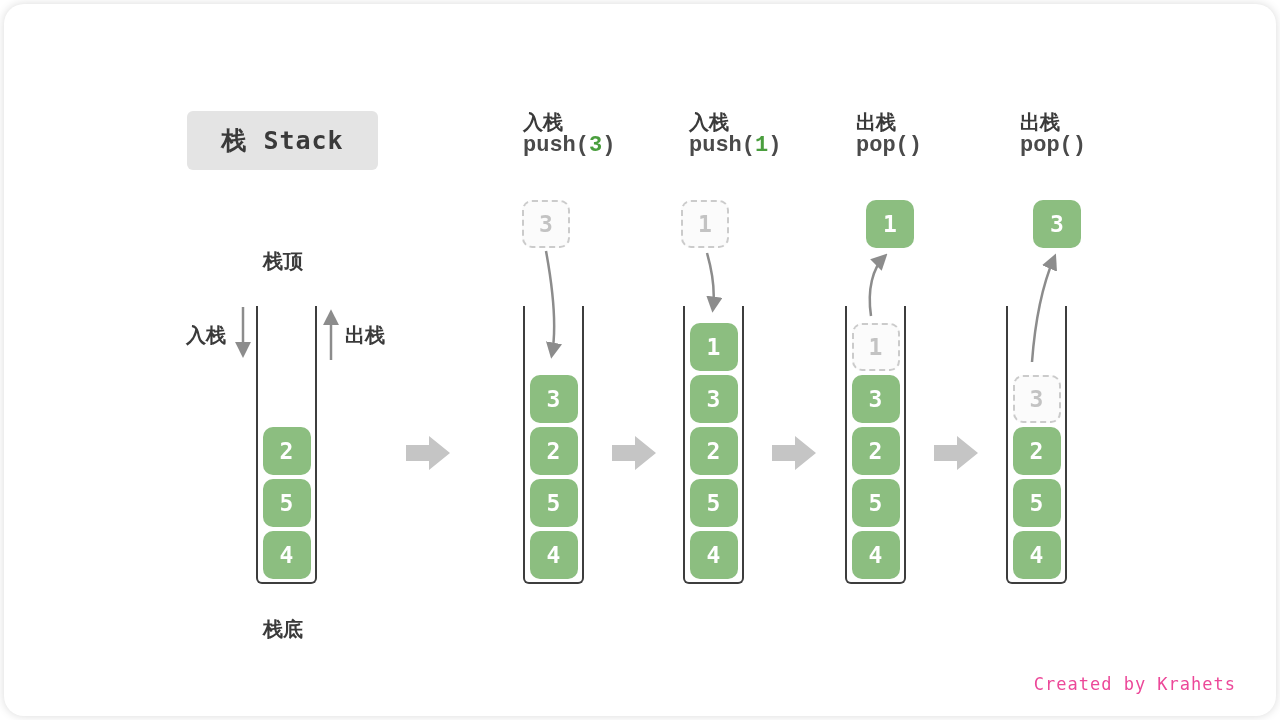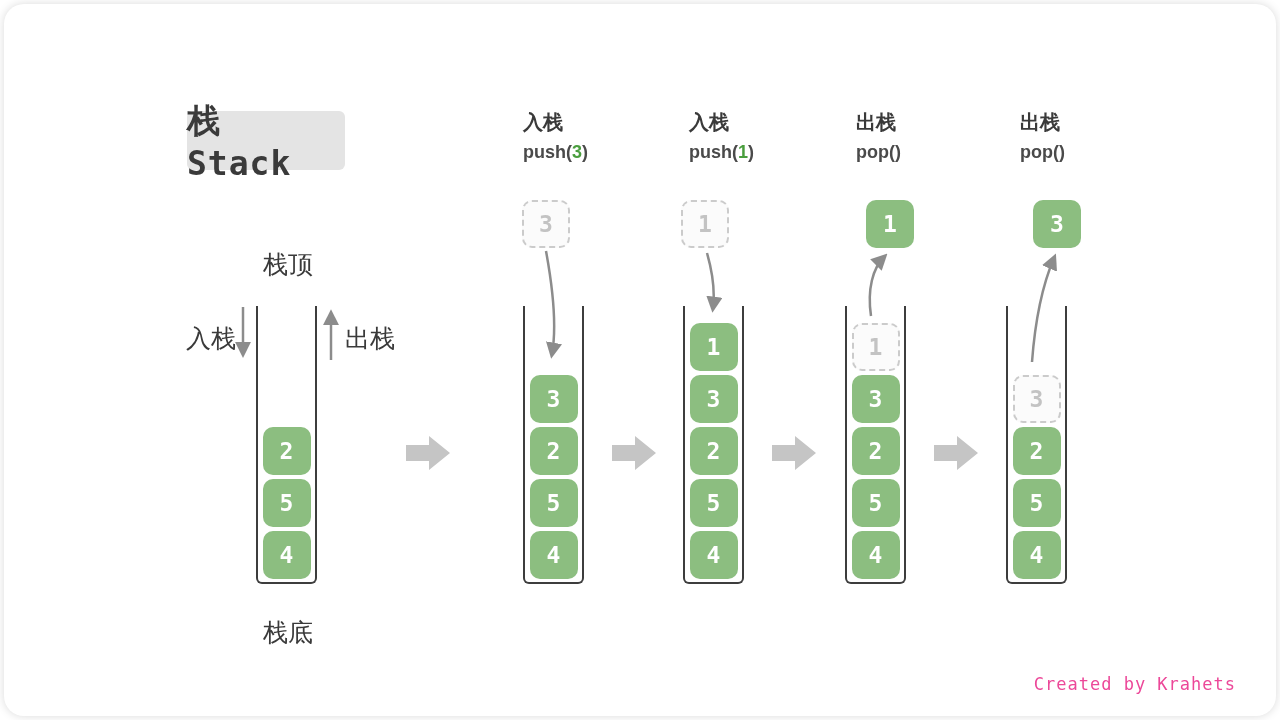--- a/index.html
+++ b/index.html
@@ -5,34 +5,34 @@
   html,body{margin:0;padding:0;background:#ffffff;width:1280px;height:720px;overflow:hidden;}
   *{box-sizing:border-box;}
   .card{
     position:absolute;left:4px;top:4px;width:1272px;height:712px;
     background:#ffffff;border-radius:20px;
     box-shadow:0 0 10px rgba(0,0,0,0.15);
     font-family:"DejaVu Sans","Liberation Sans",sans-serif;
     color:#3c3c3c;
   }
   .title-box{
-    position:absolute;left:183px;top:107px;width:158px;height:59px;
+    position:absolute;left:183px;top:107px;width:191px;height:59px;
     background:#e4e4e4;border-radius:6px;
     display:flex;align-items:center;justify-content:center;
     font-family:"DejaVu Sans Mono","Liberation Mono",monospace;
-    font-size:33px;font-weight:bold;letter-spacing:1px;color:#3a3a3a;
+    font-size:25px;font-weight:bold;letter-spacing:1px;color:#3a3a3a;
   }
   .side-label{
-    position:absolute;font-size:25px;font-weight:normal;color:#3a3a3a;
+    position:absolute;font-size:20px;font-weight:bold;color:#3a3a3a;
   }
   .op-label{position:absolute;width:150px;}
   .op-name{font-size:20px;font-weight:bold;color:#3a3a3a;line-height:1.0;}
   .op-code{
-    margin-top:11px;font-family:Liberation Sans, sans-serif;
-    font-size:18px;font-weight:600;color:#4a4a4a;line-height:1.0;
+    margin-top:3px;font-family:Liberation Mono, monospace;
+    font-size:22px;font-weight:600;color:#4a4a4a;line-height:1.0;
   }
   .op-arg{font-weight:bold;}
   .stack-container{
     position:absolute;width:61px;height:278px;
     border-left:2px solid #3d3d3d;border-right:2px solid #3d3d3d;
     border-bottom:2px solid #3d3d3d;
     border-bottom-left-radius:6px;border-bottom-right-radius:6px;
     background:#ffffff;
   }
   .cell{

